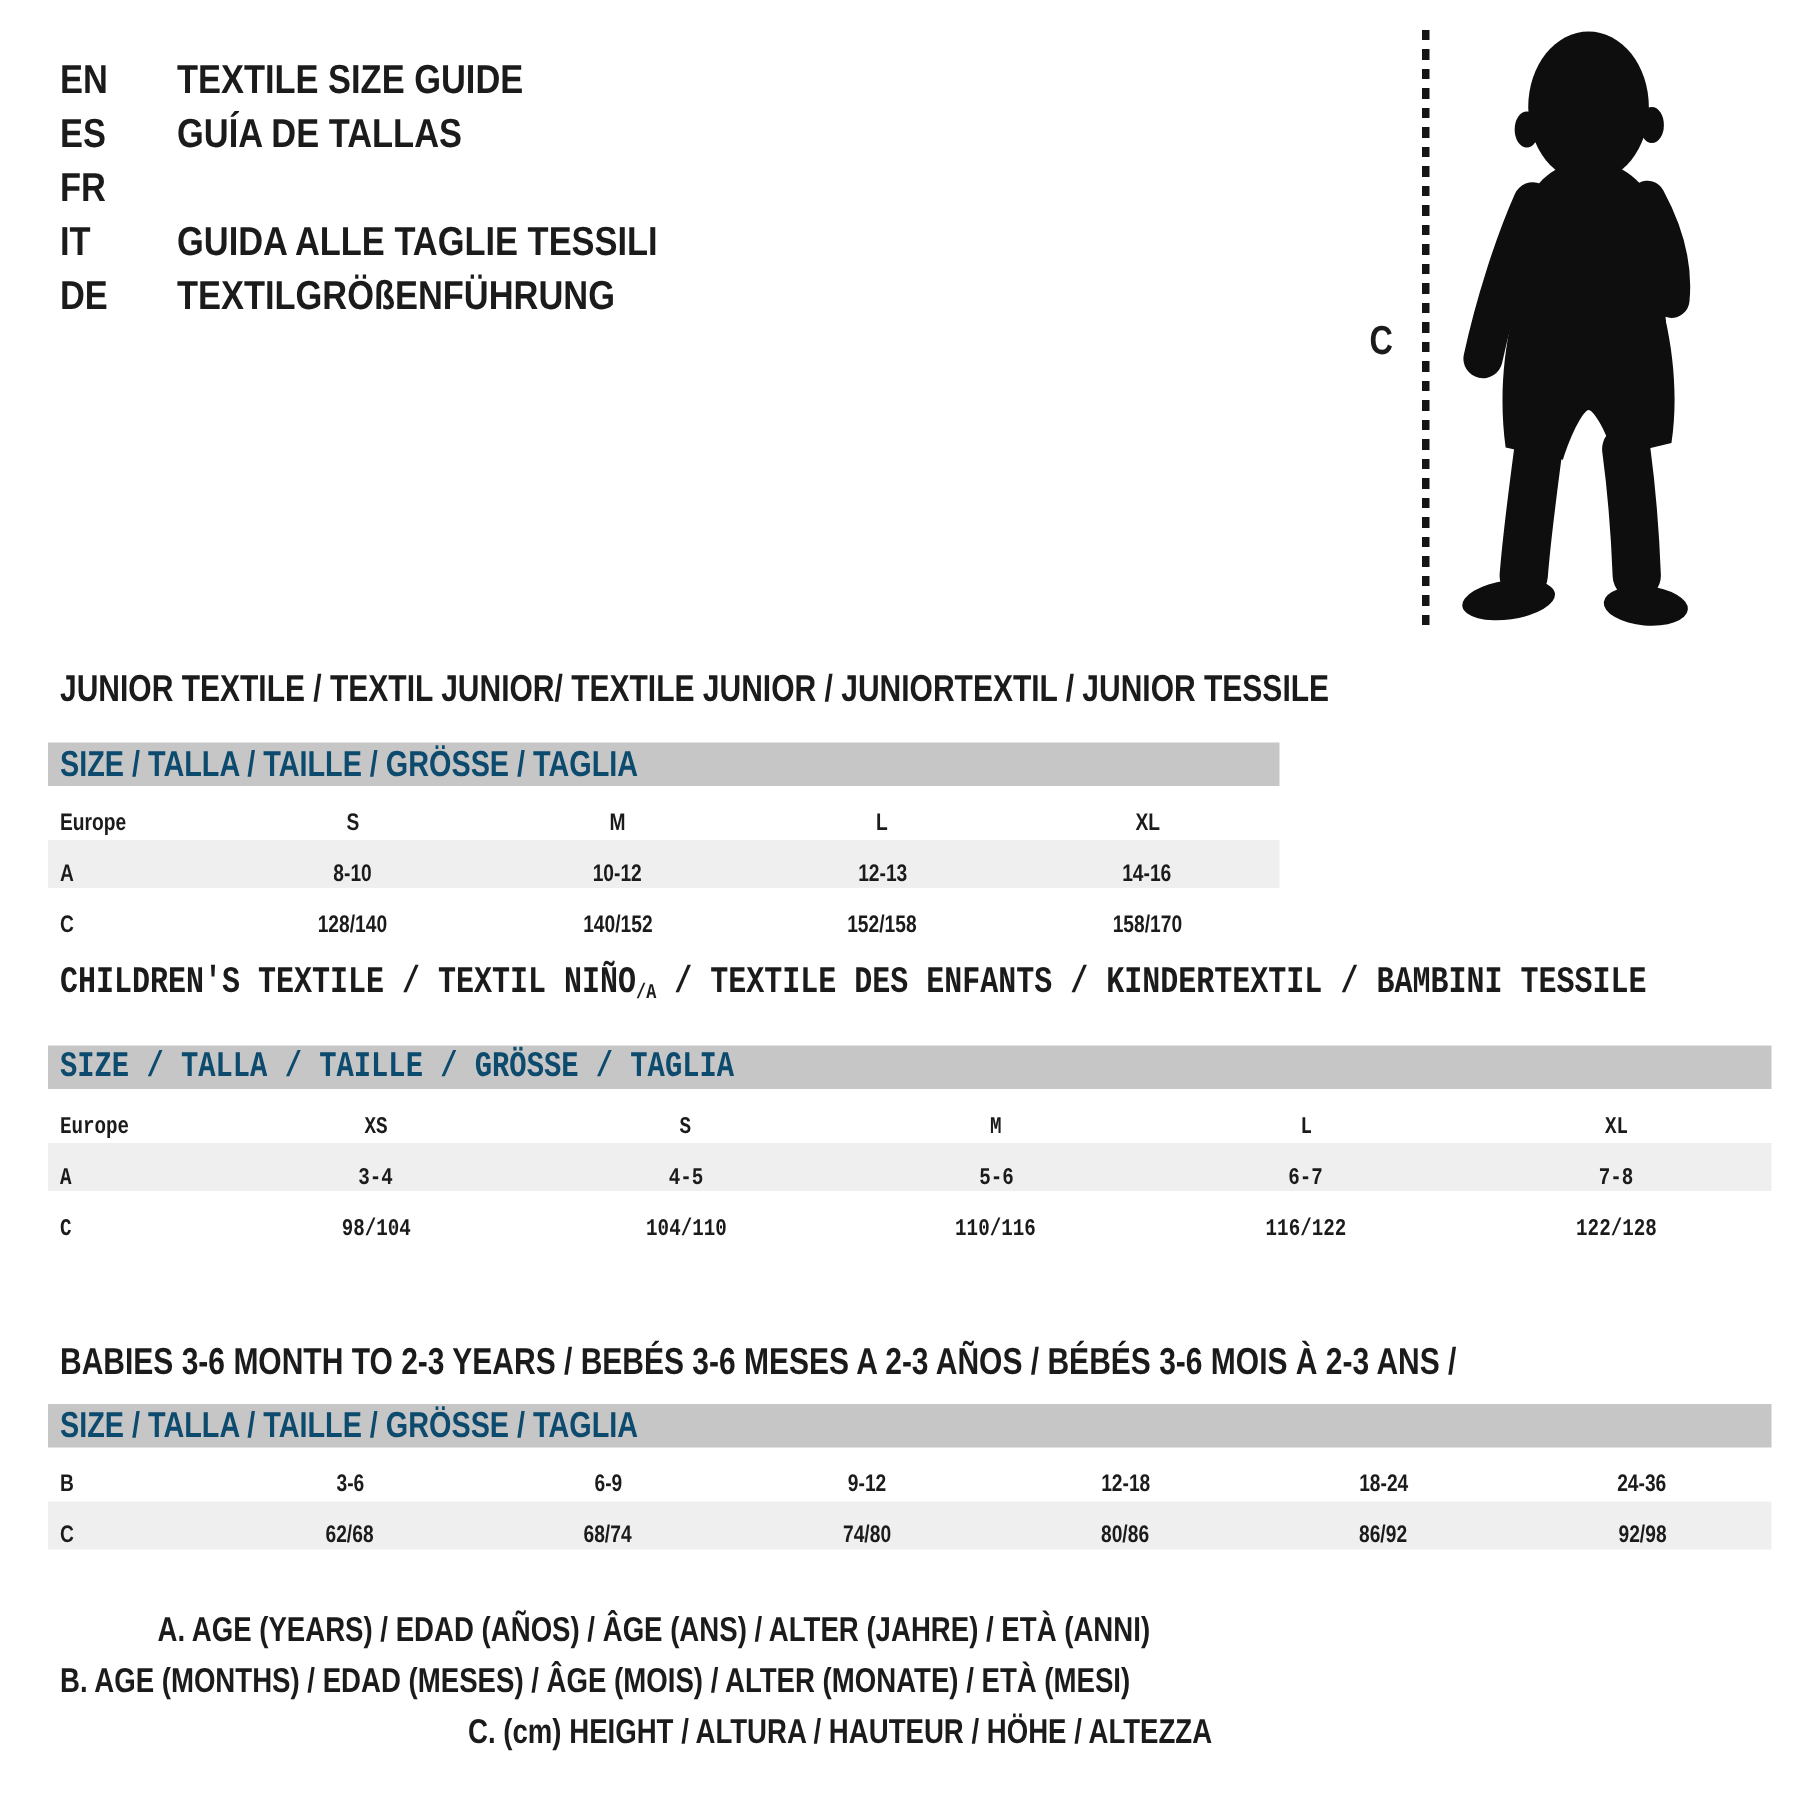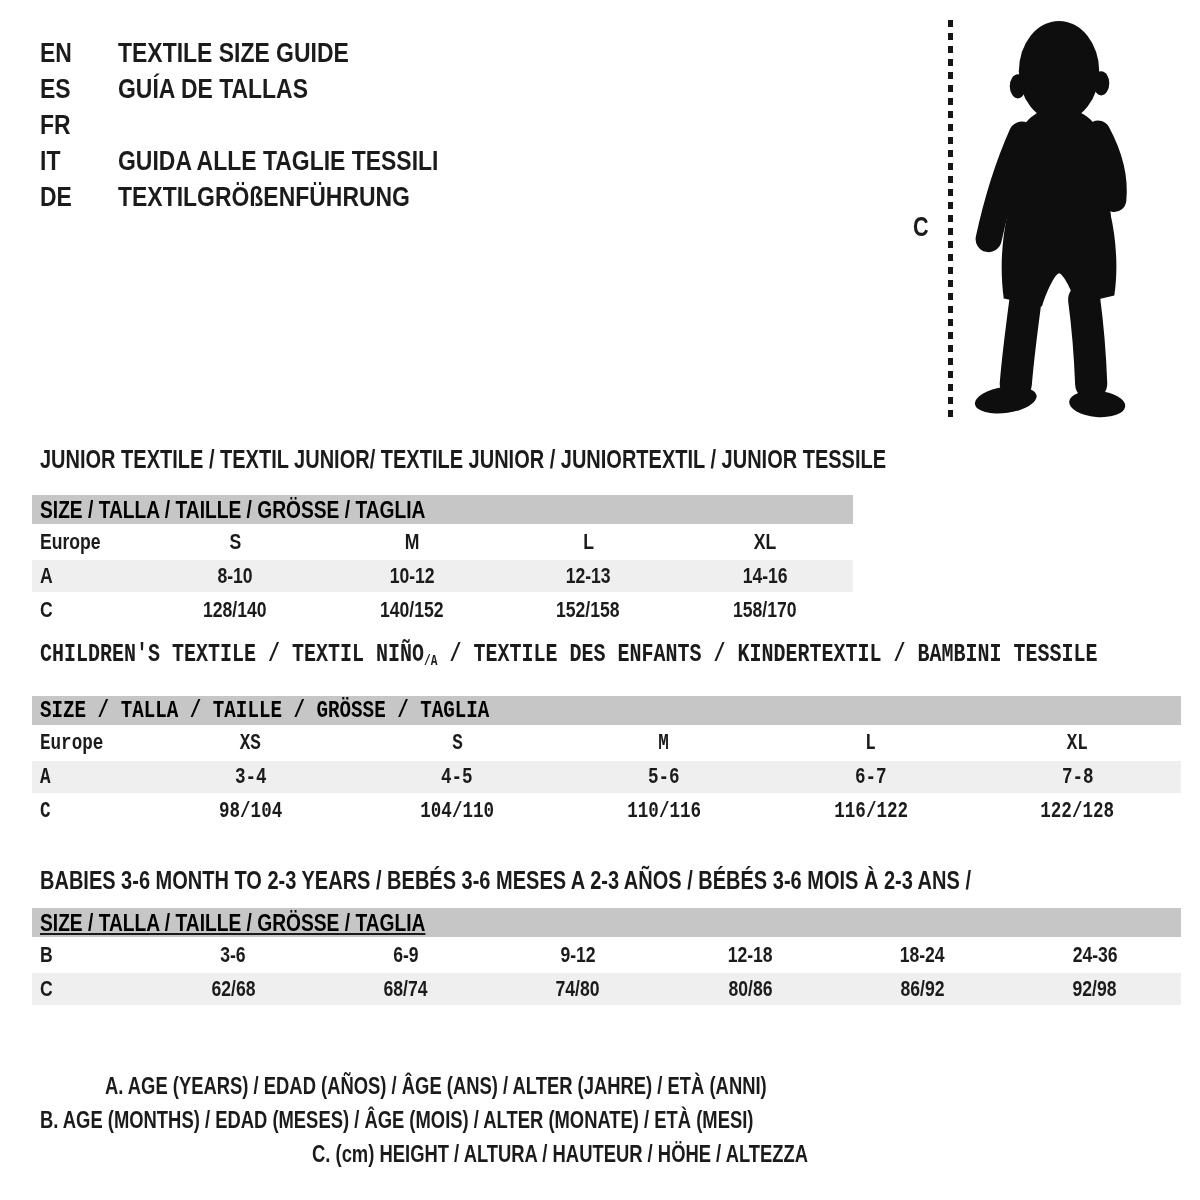--- a/index.html
+++ b/index.html
@@ -22,31 +22,31 @@
   .figure-area { position:absolute; left:905px; top:14px; width:270px; height:412px; }
   .c-label { position:absolute; left:8px; top:198px; font-size:27px; }
   .dash-line { position:absolute; left:43px; top:6px; width:5px; height:398px;
     background:repeating-linear-gradient(to bottom, #151515 0 7px, transparent 7px 13px); }
   .toddler { position:absolute; left:58px; top:2px; width:182px; height:406px; }
 
   
   .sec { position:absolute; left:32px; }
   .sec1 { top:445px; width:821px; }
   .sec2 { top:641px; width:1149px;font-family:Liberation Mono, monospace; }
-  .sec3 { top:864px; width:1149px;text-decoration:underline; }
+  .sec3 { top:892px; width:1149px; }
   .sec-title { padding-left:8px; font-size:25px; line-height:28px; }
   .sec3 .sec-title { line-height:33px; }
   .subsm { font-size:14px; vertical-align:-4px; }
   .size-bar { height:29px; background:#c6c6c6; display:flex; align-items:center;
-    padding-left:8px; font-size:24px; color:#000000; }
+    padding-left:8px; font-size:24px; color:#0c4a6e; }
   .sec1 .size-bar { margin-top:22px; }
   .sec2 .size-bar { margin-top:21px; }
   .sec3 .size-bar { margin-top:11px; }
   .tbl { margin-top:1px; }
-  .trow { display:flex; height:32px; margin-top:2px; align-items:center; font-size:22px; }
+  .trow { display:flex; height:32px; margin-top:2px; align-items:flex-end; font-size:16px; }
   .trow.shaded { background:#efefef; }
   .tcell { flex:1; text-align:center; }
   .tcell.lbl { flex:0 0 115px; text-align:left; padding-left:8px; }
 
   
   .legend { position:absolute; left:40px; top:1069px; font-size:23px; line-height:34px;text-align:right; }
 </style>
 </head>
 <body>
 

